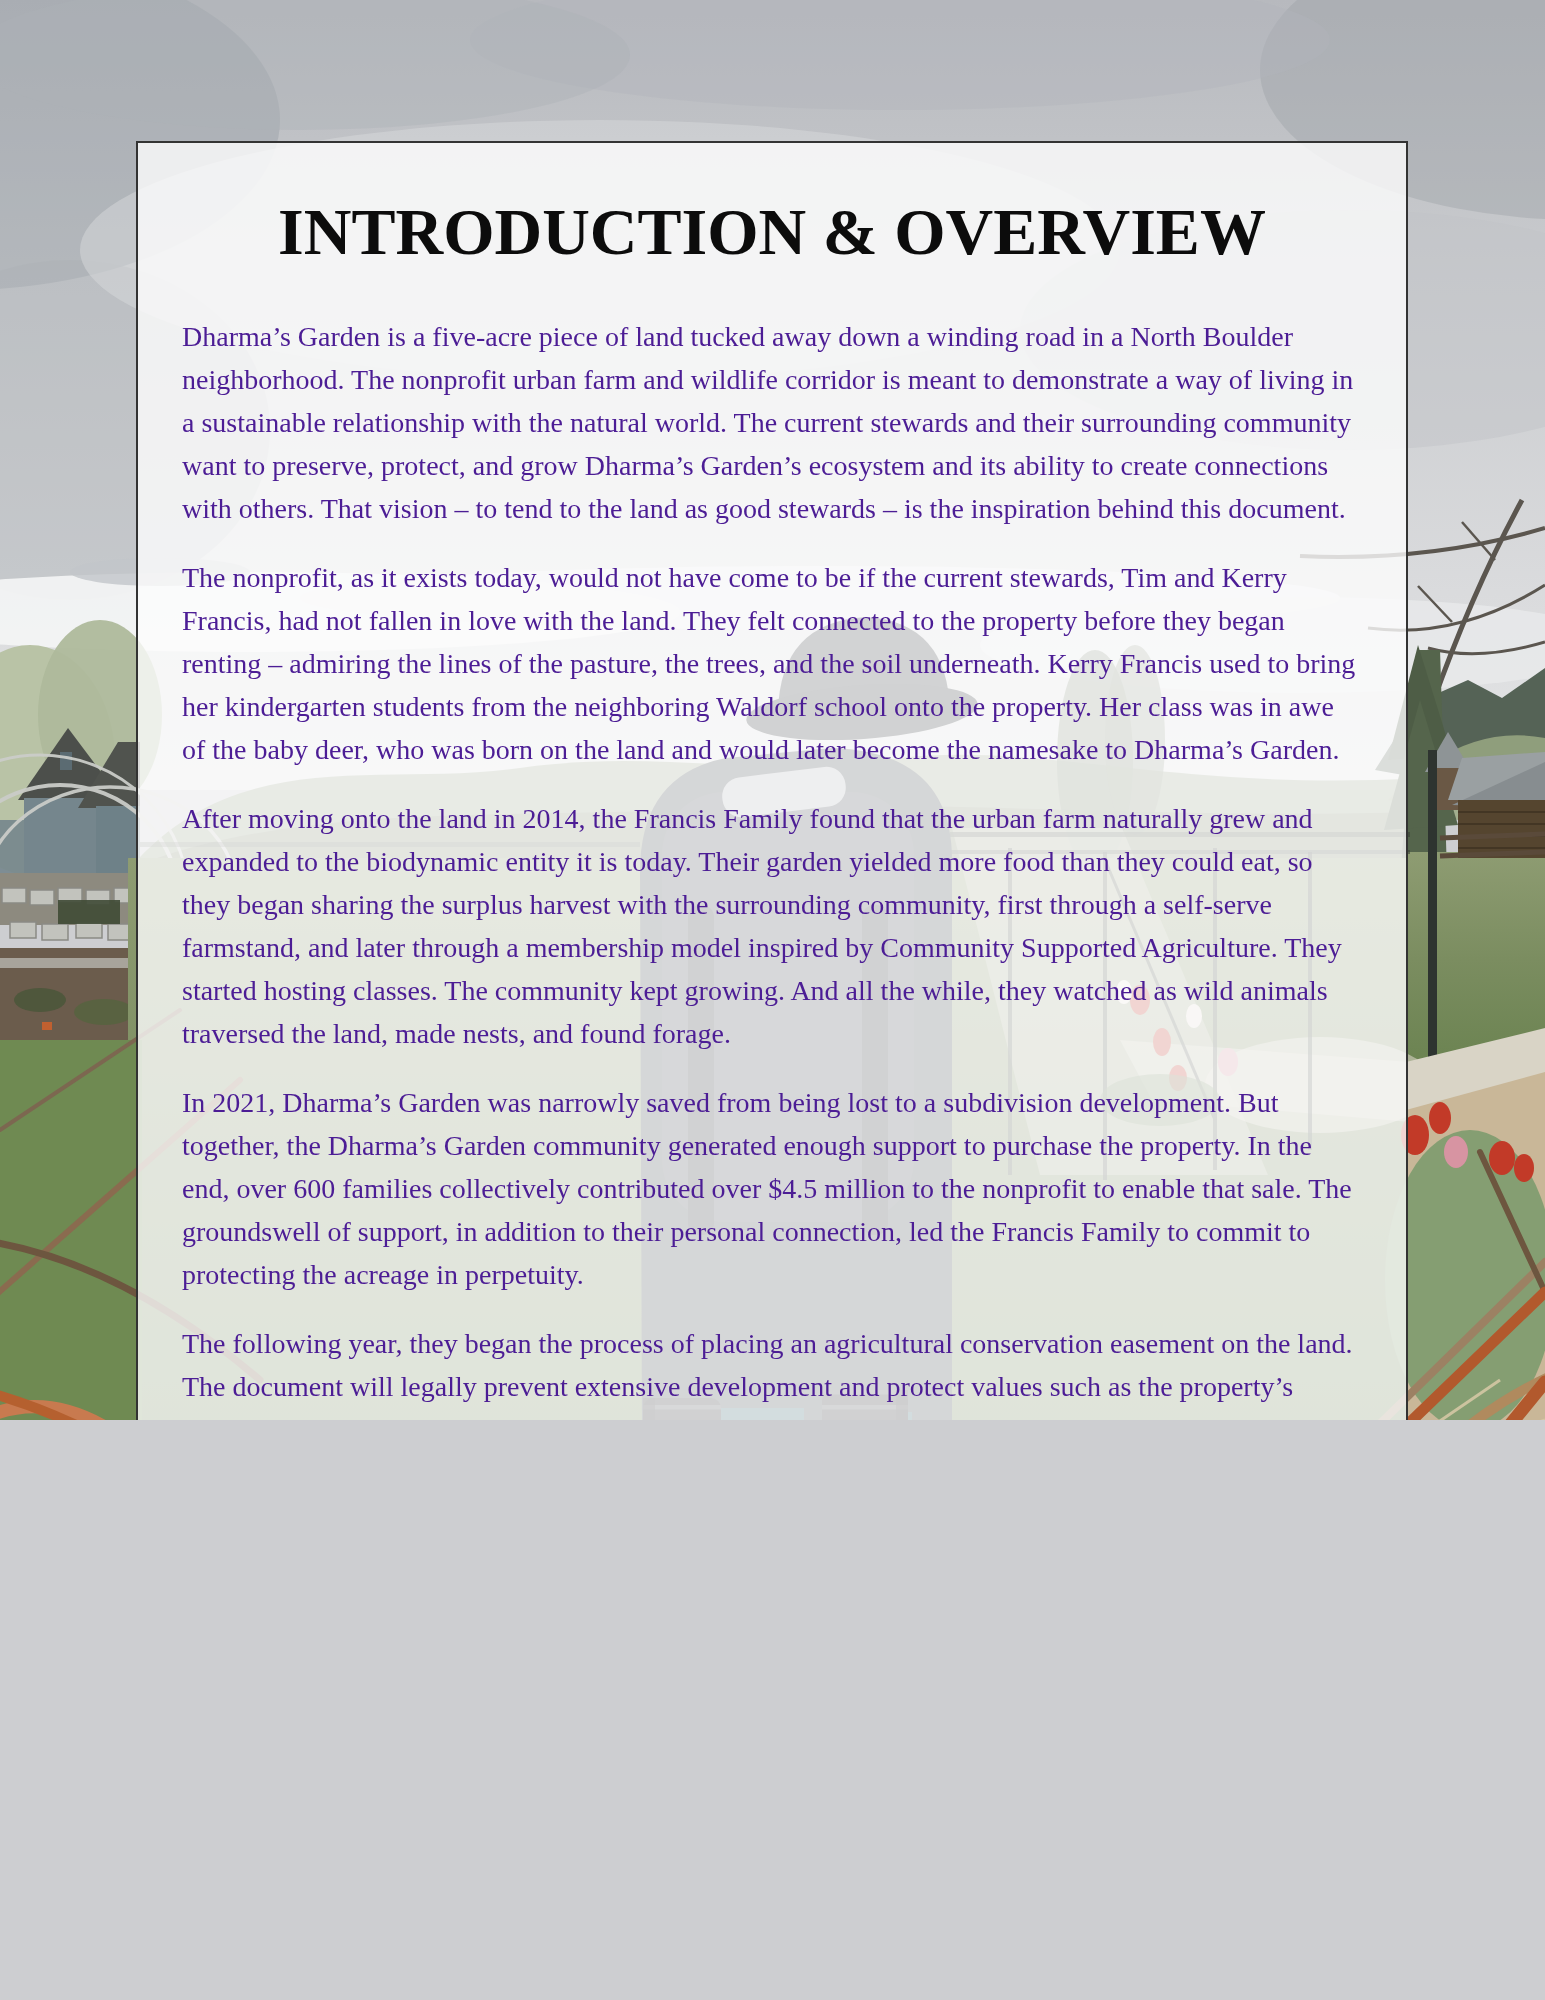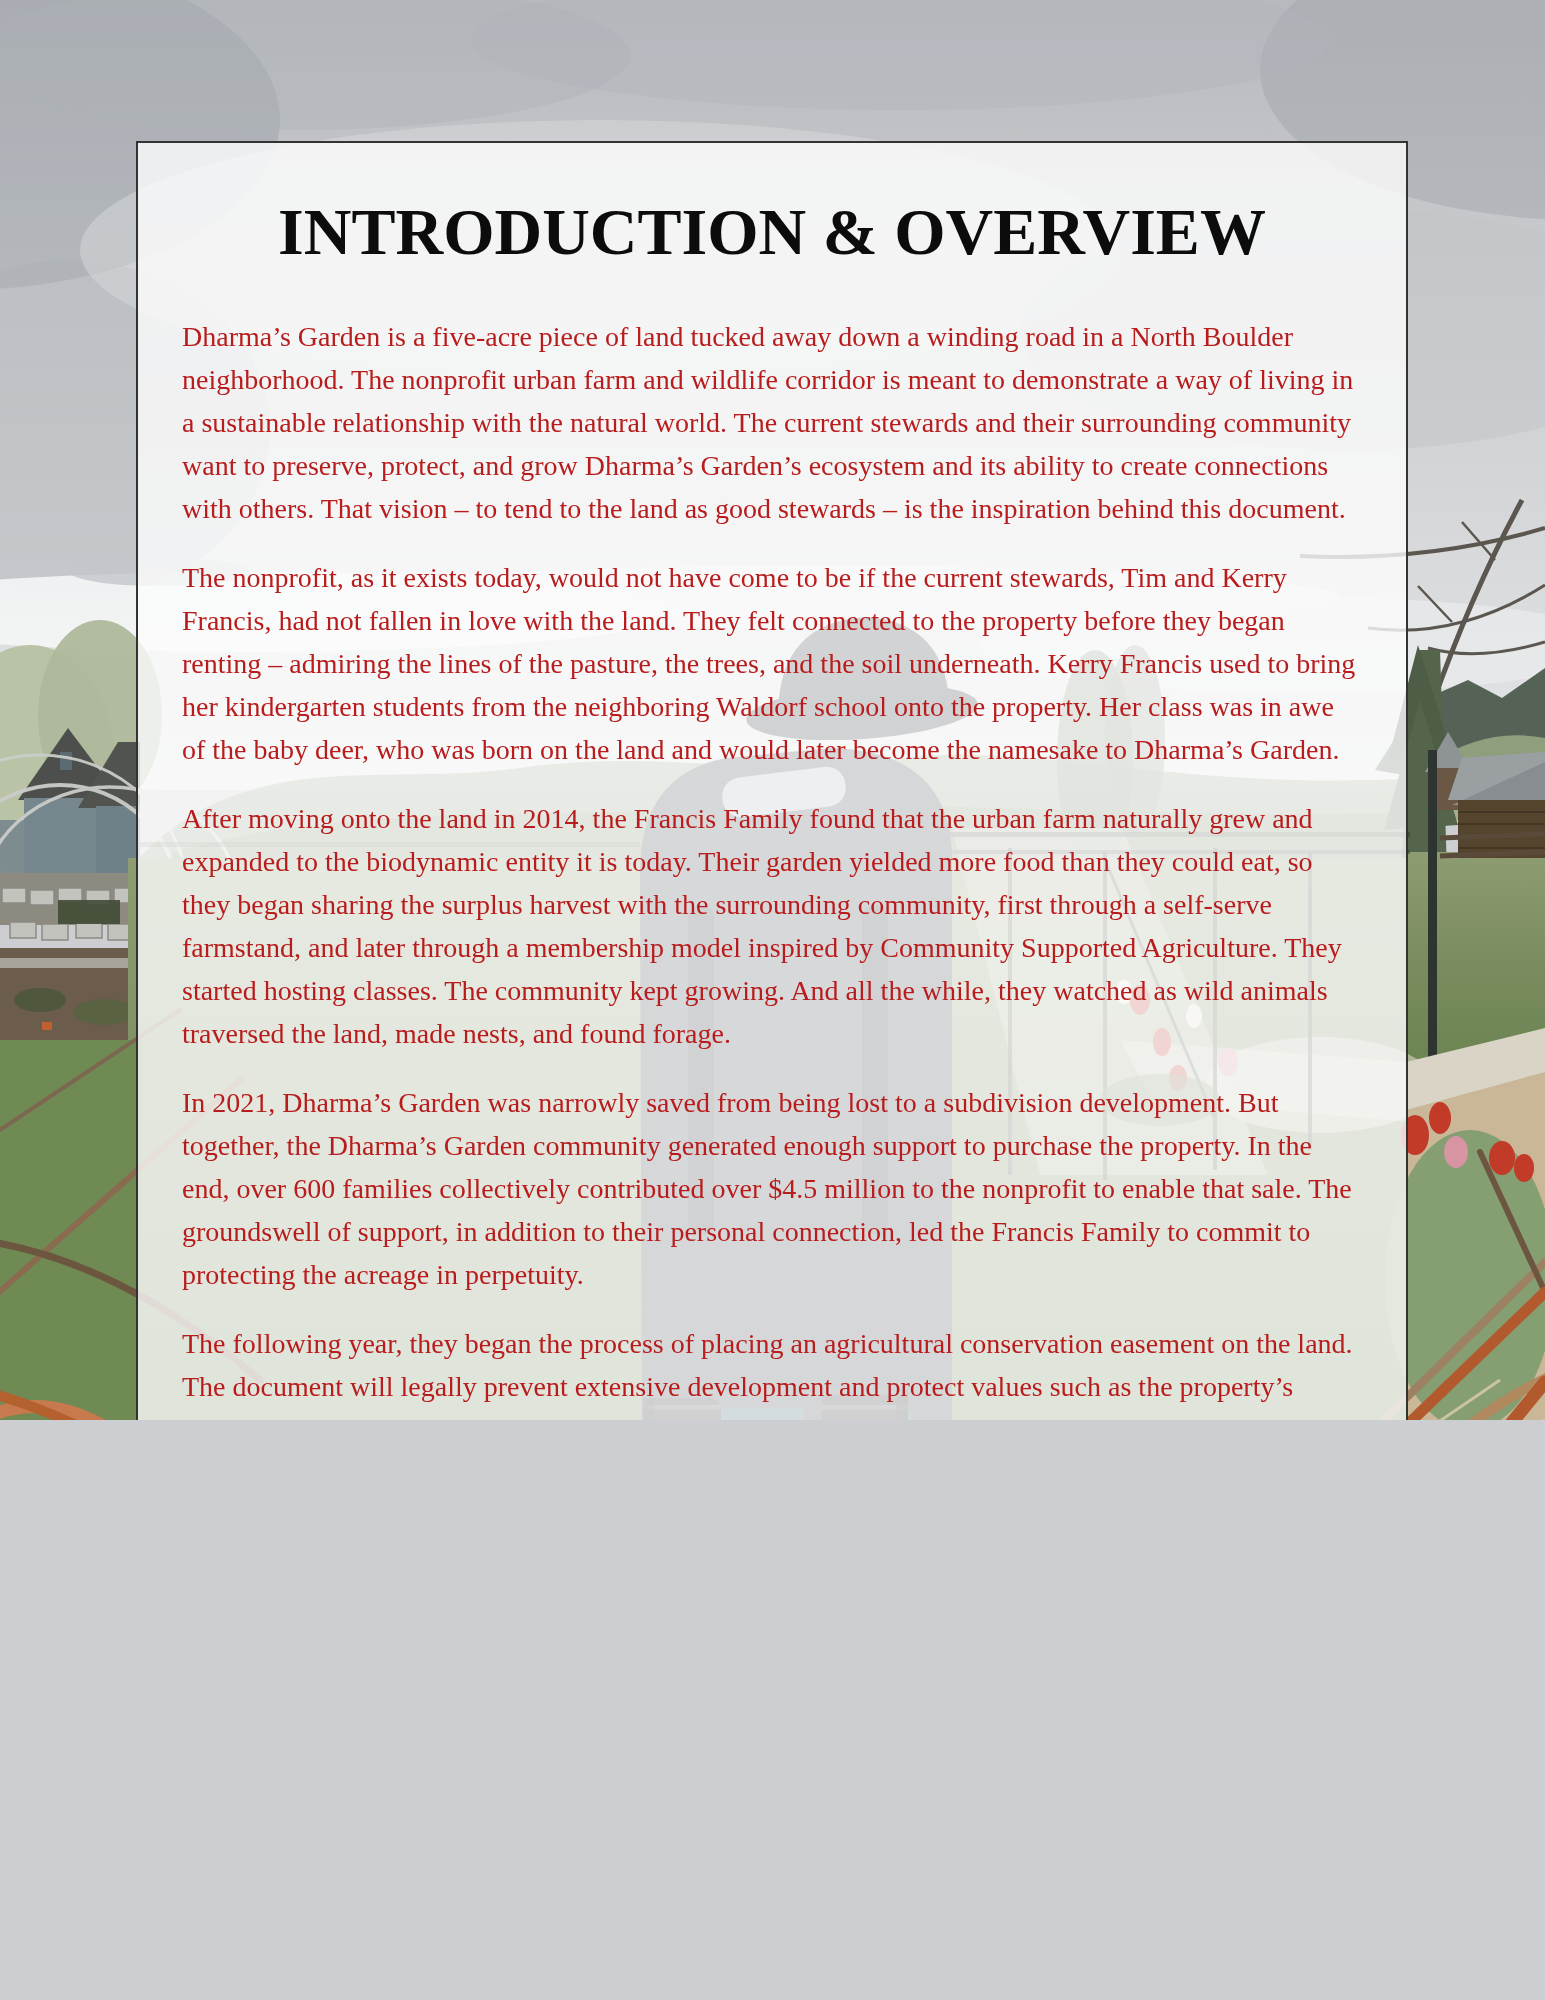--- a/index.html
+++ b/index.html
@@ -7,21 +7,21 @@
   .stage{position:relative;width:1545px;height:1420px;overflow:hidden;
          font-family:"Liberation Serif","DejaVu Serif",serif;}
   .photo{position:absolute;left:0;top:0;width:1545px;height:2000px;display:block;}
   .doc-box{position:absolute;left:136px;top:141px;width:1272px;height:1714px;
            box-sizing:border-box;border:2px solid #333333;
            background:rgba(253,253,253,0.80);
            padding:54px 44px 0 44px;}
   .doc-title{margin:0 0 48px 0;text-align:center;font-weight:700;
              font-size:66px;line-height:70px;letter-spacing:0px;color:#0c0c0c;
              font-family:"Liberation Serif","DejaVu Serif",serif;}
-  .doc-box p{margin:0 0 26px 0;font-size:28px;line-height:43px;color:#b91c1c;
+  .doc-box p{margin:0 0 26px 0;font-size:28px;line-height:43px;color:#4c1d95;
              text-align:left;}
   .credit{position:absolute;left:14px;top:1985px;font-weight:700;font-size:25px;
           color:rgba(250,249,244,0.95);letter-spacing:0.5px;
           text-shadow:0 1px 3px rgba(40,45,30,0.45);}
 </style>
 </head>
 <body>
 
 <div class="stage">
 

